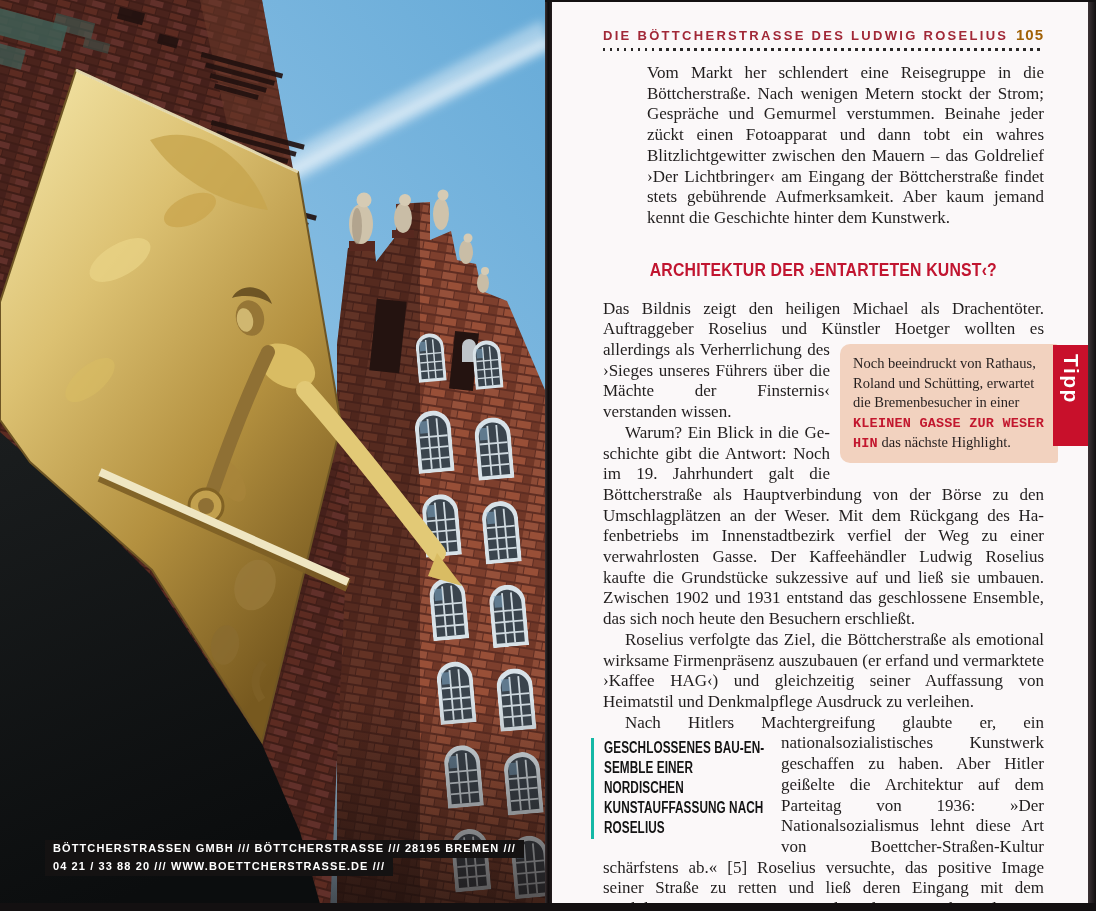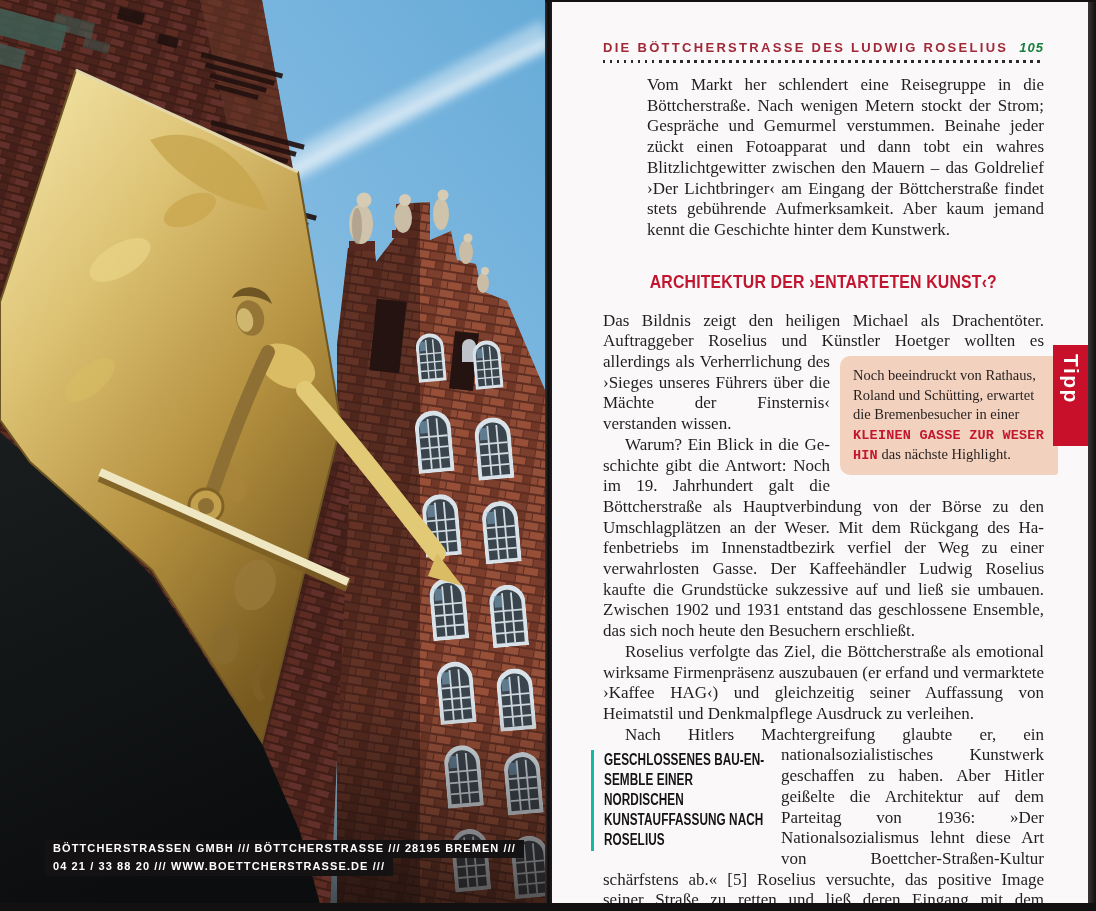--- a/index.html
+++ b/index.html
@@ -15,25 +15,25 @@
   
   .gutter{position:absolute;left:545px;top:0;width:7px;height:911px;
     background:linear-gradient(to right,#3a3132 0%,#0e0b0c 45%,#241d1f 100%);z-index:6;}
   .edge-right{position:absolute;left:1088px;top:0;width:8px;height:911px;
     background:linear-gradient(to right,#3b3336,#120f10);z-index:6;}
   .edge-bottom{position:absolute;left:0;top:903px;width:1096px;height:8px;background:#131011;z-index:7;}
   .edge-top{position:absolute;left:545px;top:0;width:551px;height:2px;background:#141112;z-index:7;}
 
   
   .text-page{position:absolute;left:552px;top:0;width:536px;height:903px;background:#fbf8f9;
-    box-sizing:border-box;padding:40px 44px 0 51px;color:#211e1e;}
+    box-sizing:border-box;padding:26px 44px 0 51px;color:#211e1e;}
   .runhead{display:flex;justify-content:space-between;align-items:baseline;
     font-family:"Liberation Sans","DejaVu Sans",sans-serif;font-weight:bold;}
   .runhead .title{font-size:13px;letter-spacing:2.3px;color:#a12837;}
-  .runhead .pagenum{font-size:13px;letter-spacing:1px;color:#15803d;font-style:italic;}
+  .runhead .pagenum{font-size:15px;letter-spacing:1px;color:#a16207;}
   .dotline{height:3px;margin-top:5px;
     background:repeating-linear-gradient(to right,#2b2a2a 0 2.5px,transparent 2.5px 7px);}
 
   .bodytext p{margin:0;font-size:17px;line-height:20.7px;text-align:justify;hyphens:manual;}
   .bodytext .first{margin-top:12px;margin-left:44px;}
   .ind{text-indent:22px;}
 
   h2.section{margin:29px 0 17px 0;text-align:center;color:#c11530;
     font-family:"Liberation Sans","DejaVu Sans",sans-serif;font-weight:bold;font-size:18px;line-height:24px;}
   h2.section .squeeze{display:inline-block;transform:scaleX(.88);transform-origin:50% 50%;white-space:nowrap;letter-spacing:.2px;}

